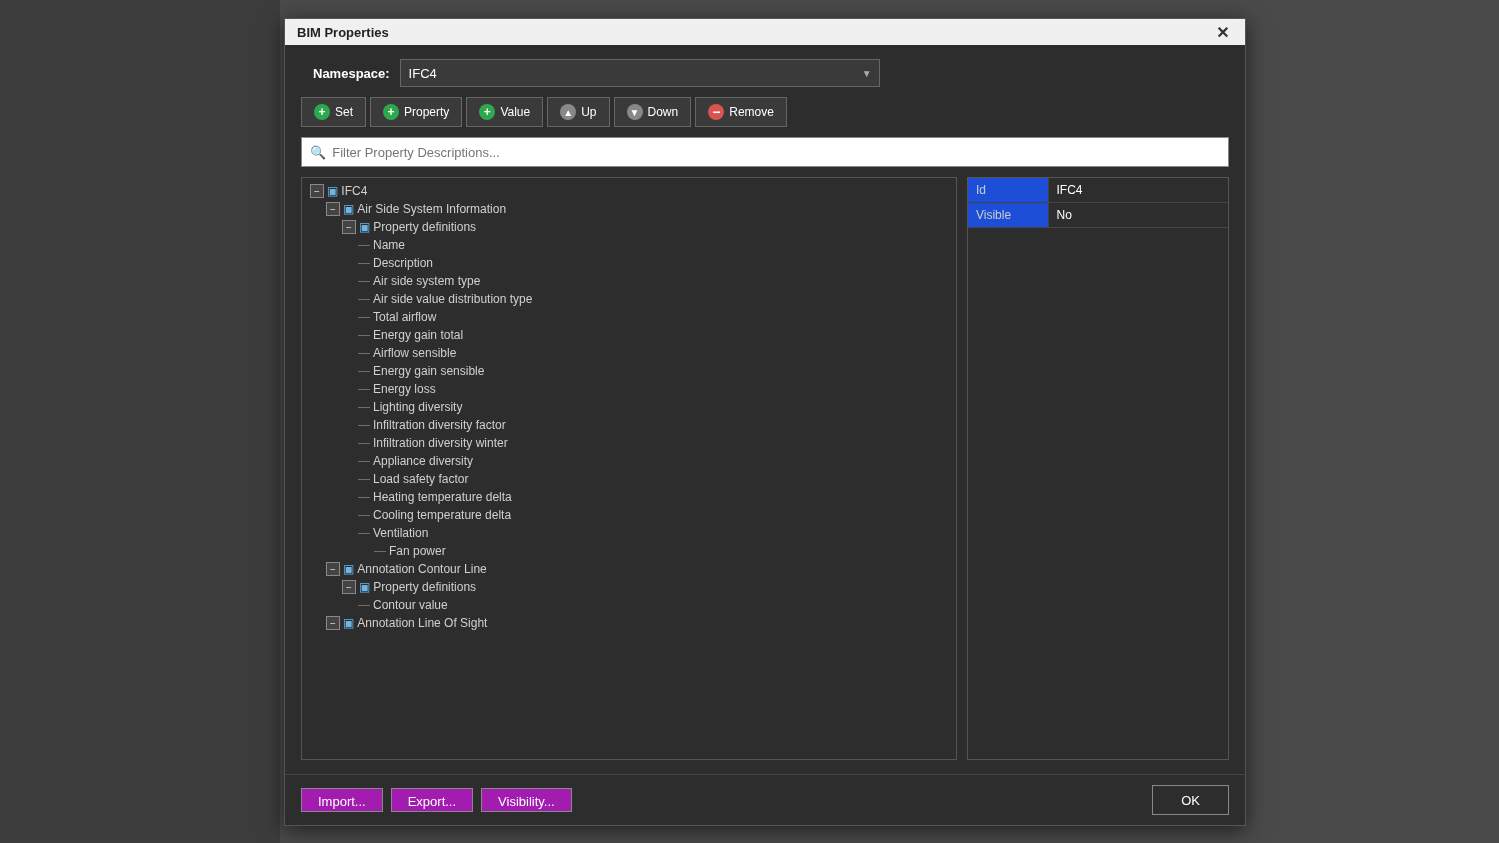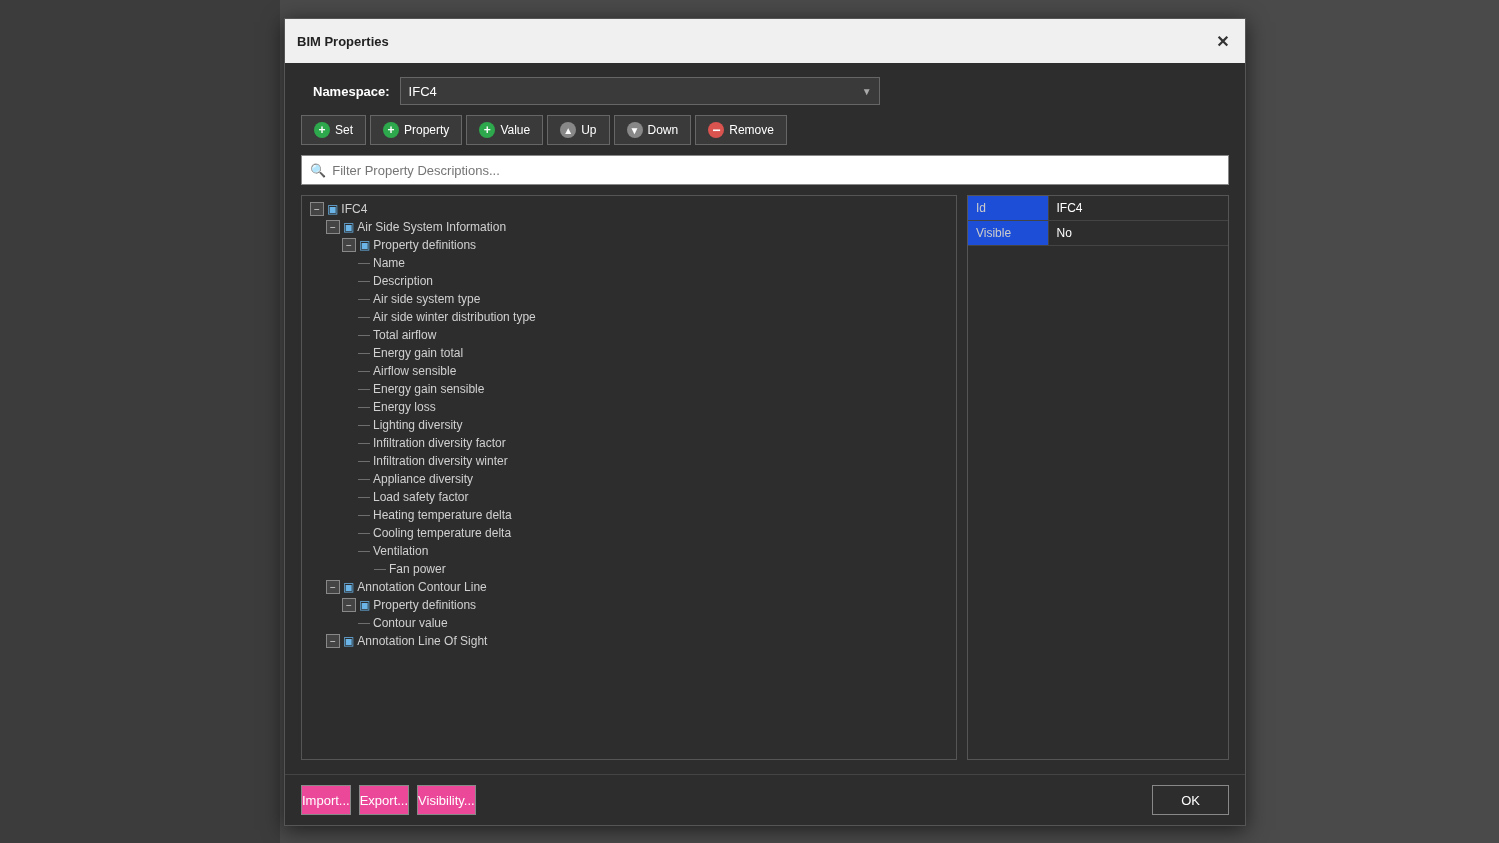--- a/index.html
+++ b/index.html
@@ -38,21 +38,21 @@
       height: 808px;
       background: #2d2d2d;
       border: 1px solid #555;
       box-shadow: 0 4px 20px rgba(0,0,0,0.6);
       display: flex;
       flex-direction: column;
     }
 
     .dialog-titlebar {
       background: #f0f0f0;
-      height: 44px;
+      height: 26px;
       display: flex;
       align-items: center;
       justify-content: space-between;
       padding: 0 12px;
       flex-shrink: 0;
     }
 
     .dialog-title {
       font-size: 13px;
       font-weight: 600;
@@ -335,27 +335,27 @@
       border-top: 1px solid #444;
       flex-shrink: 0;
     }
 
     .footer-left {
       display: flex;
       gap: 8px;
     }
 
     .footer-btn {
-      background: #ec4899;
+      background: #a21caf;
       border: 1px solid #888;
       color: #fff;
-      padding: 5px 0;
-      font-size: 13px;
-      cursor: pointer;
-      height: 30px;
+      padding: 5px 16px;
+      font-size: 13px;
+      cursor: pointer;
+      height: 24px;
     }
 
     .ok-btn {
       background: #2d2d2d;
       border: 1px solid #888;
       color: #fff;
       padding: 5px 28px;
       font-size: 13px;
       cursor: pointer;
       height: 30px;
@@ -450,21 +450,21 @@
           <div class="tree-item tree-indent-4">
             <span class="tree-line">—</span>
             <span>Description</span>
           </div>
           <div class="tree-item tree-indent-4">
             <span class="tree-line">—</span>
             <span>Air side system type</span>
           </div>
           <div class="tree-item tree-indent-4">
             <span class="tree-line">—</span>
-            <span>Air side winter distribution type</span>
+            <span>Air side value distribution type</span>
           </div>
           <div class="tree-item tree-indent-4">
             <span class="tree-line">—</span>
             <span>Total airflow</span>
           </div>
           <div class="tree-item tree-indent-4">
             <span class="tree-line">—</span>
             <span>Energy gain total</span>
           </div>
           <div class="tree-item tree-indent-4">

